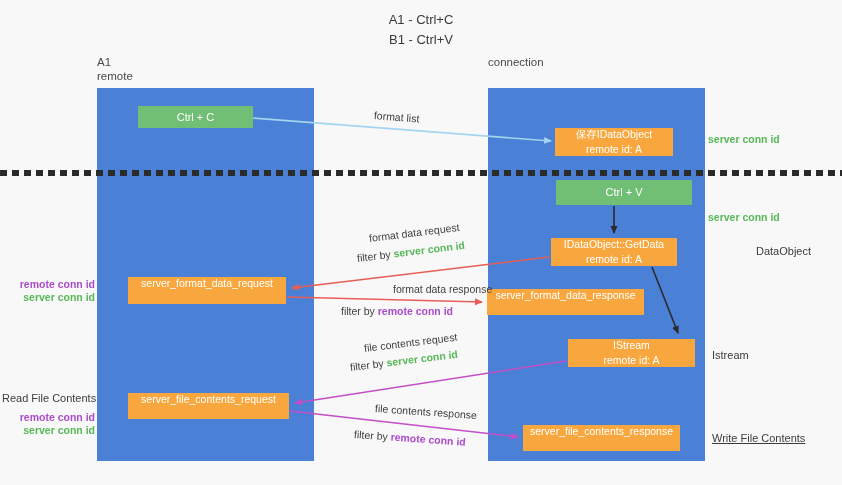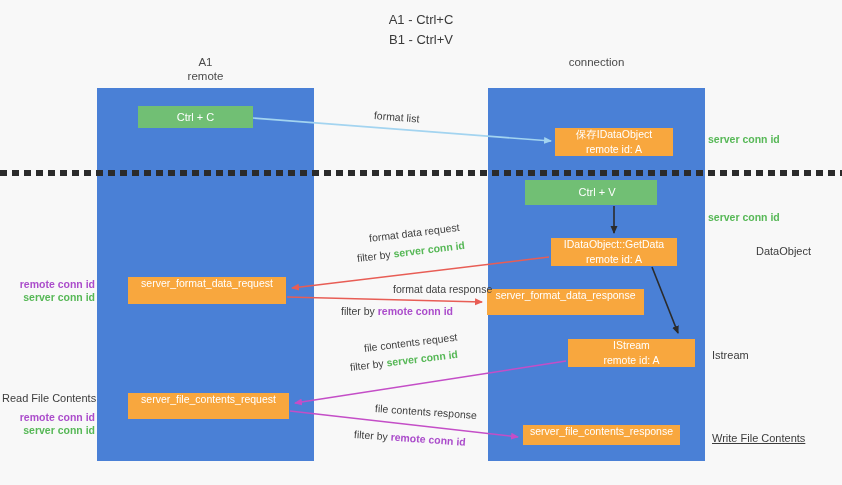--- a/index.html
+++ b/index.html
@@ -4,21 +4,21 @@
 <style>
   :root{
     --column-blue:#4a80d6; --box-green:#71bf74; --box-orange:#f8a73e;
     --text-green:#57b857; --text-purple:#ab4dcb;
     --arrow-red:#e85d55; --arrow-magenta:#c44ec7; --arrow-lightblue:#a3d4f0; --arrow-black:#2b2b2b;
   }
   html,body{margin:0;padding:0;}
   body{font-family:"Liberation Sans","DejaVu Sans",sans-serif;background:#f8f8f8;}
   .canvas{position:relative;width:842px;height:485px;background:#f8f8f8;overflow:hidden;}
   .title{position:absolute;left:0;top:10px;width:842px;text-align:center;font-size:13px;line-height:20px;color:#3a3a3a;}
-  .col-header{position:absolute;top:55px;text-align:center;font-size:11.5px;line-height:14px;color:#4a4a4a;}
+  .col-header{position:absolute;top:55px;font-size:11.5px;line-height:14px;color:#4a4a4a;}
   .column{position:absolute;top:88px;width:217px;height:373px;background:var(--column-blue);}
   .box{position:absolute;display:flex;flex-direction:column;align-items:center;justify-content:center;
        color:#fff;font-size:10.5px;line-height:13px;text-align:center;z-index:4;}
   .green{background:var(--box-green);}
   .orange{background:var(--box-orange);justify-content:space-between;}
   .albl{position:absolute;font-size:10.5px;color:#3f3f3f;white-space:nowrap;transform-origin:left center;z-index:5;}
   .slbl{position:absolute;font-size:11px;color:#3c3c3c;white-space:nowrap;z-index:5;}
   .k-green{color:var(--text-green);font-weight:bold;}
   .k-purple{color:var(--text-purple);font-weight:bold;}
   .idblock{position:absolute;font-size:10.5px;line-height:13px;font-weight:bold;text-align:right;white-space:nowrap;z-index:5;}
@@ -81,41 +81,41 @@
     <line class="st-magenta" x1="290" y1="411" x2="518" y2="437" marker-end="url(#ah-magenta)"></line>
   </svg>
 
   <div class="box green" style="left:138px;top:106px;width:115px;height:22px;font-size:11px;">
     <div>Ctrl + C</div>
   </div>
   <div class="box orange" style="left:555px;top:128px;width:118px;height:28px;">
     <div>保存IDataObject</div>
     <div>remote id: A</div>
   </div>
-  <div class="box green" style="left:525px;top:180px;width:120px;height:25px;font-size:11px;padding-left:12px;">
+  <div class="box green" style="left:556px;top:180px;width:136px;height:25px;font-size:11px;">
     <div>Ctrl + V</div>
   </div>
   <div class="box orange" style="left:551px;top:238px;width:126px;height:28px;">
     <div>IDataObject::GetData</div>
     <div>remote id: A</div>
   </div>
   <div class="box orange" style="left:128px;top:277px;width:158px;height:27px;">
     <div>server_format_data_request</div>
   </div>
   <div class="box orange" style="left:487px;top:289px;width:157px;height:26px;">
     <div>server_format_data_response</div>
   </div>
   <div class="box orange" style="left:568px;top:339px;width:127px;height:28px;">
     <div>IStream</div>
     <div>remote id: A</div>
   </div>
   <div class="box orange" style="left:128px;top:393px;width:161px;height:26px;">
     <div>server_file_contents_request</div>
   </div>
-  <div class="box orange" style="left:523px;top:425px;width:157px;height:20px;">
+  <div class="box orange" style="left:523px;top:425px;width:157px;height:26px;">
     <div>server_file_contents_response</div>
   </div>
 
   <div class="albl" style="left:374px;top:109px;transform:rotate(4.5deg);">format list</div>
   <div class="albl" style="left:369px;top:232px;transform:rotate(-7deg);">format data request</div>
   <div class="albl" style="left:357px;top:252px;transform:rotate(-7deg);">
     <span>filter by</span>
     <span class="k-green">server conn id</span>
   </div>
   <div class="albl" style="left:363px;top:283px;margin-left:30px;">format data response</div>

